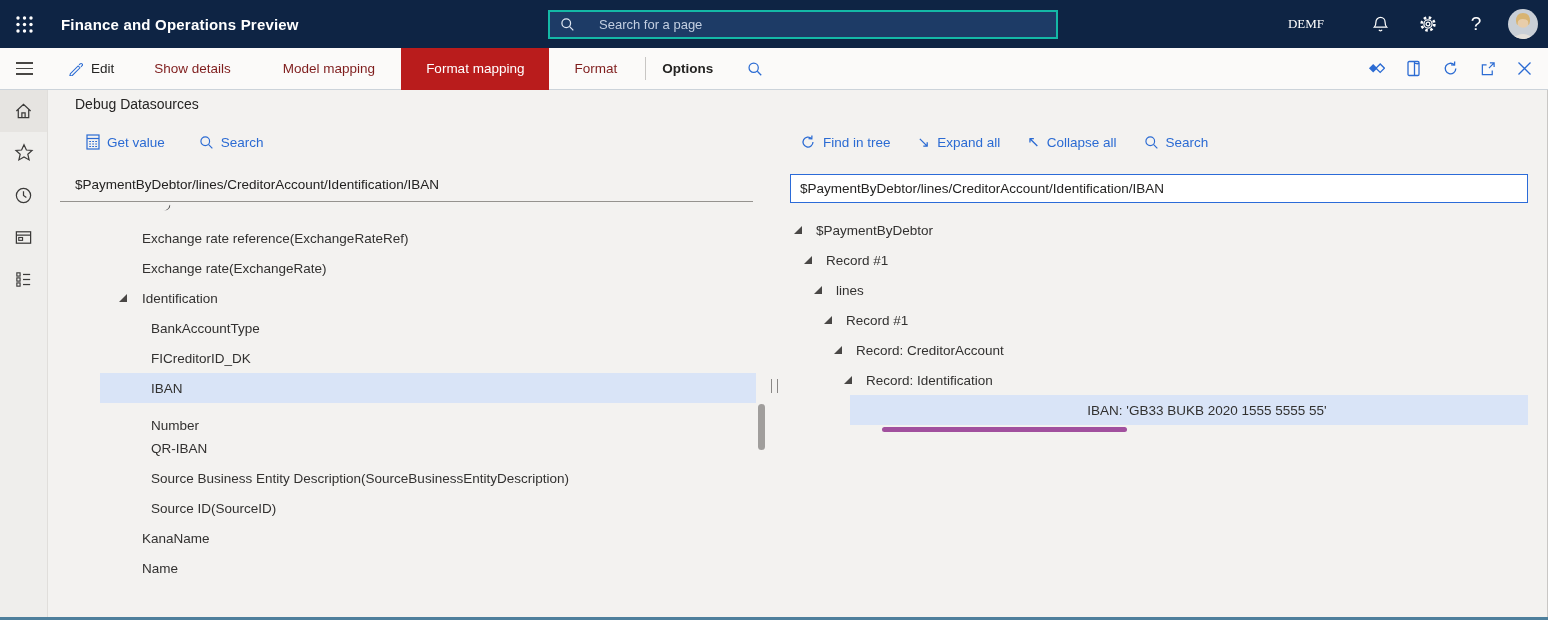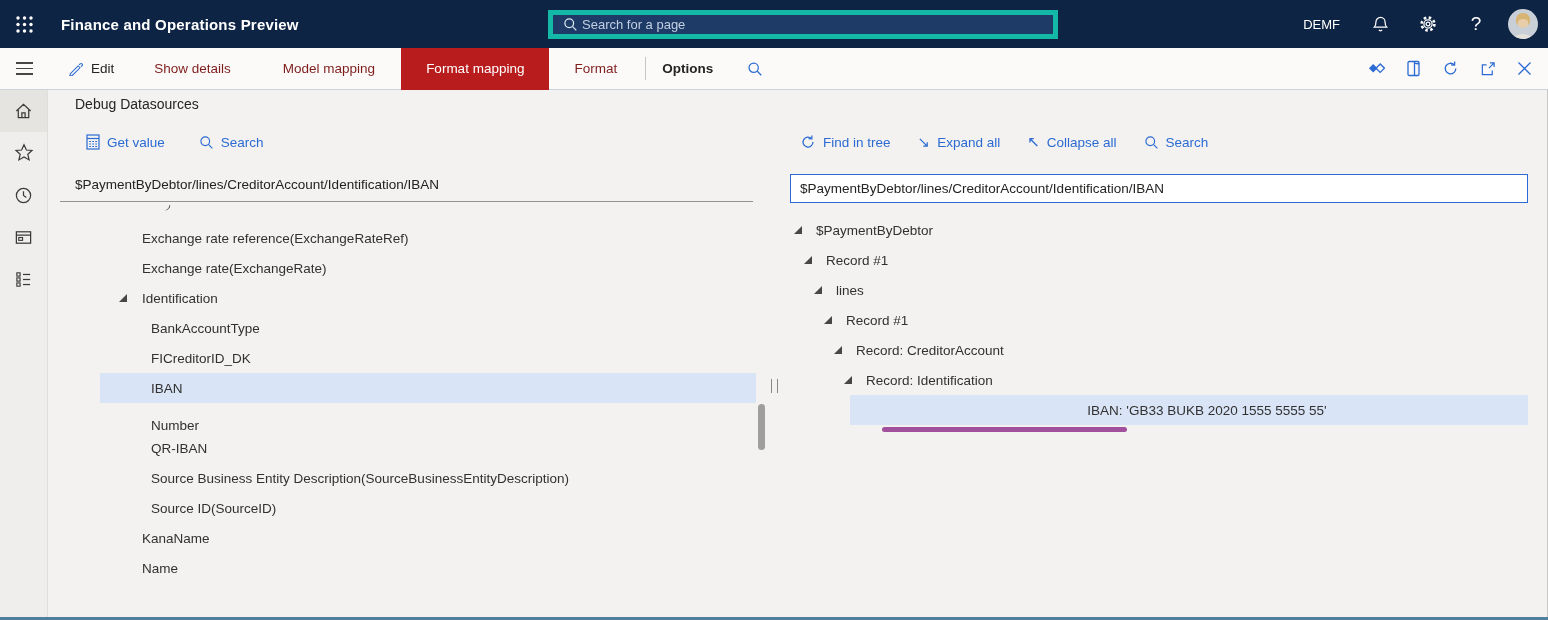--- a/index.html
+++ b/index.html
@@ -4,26 +4,26 @@
 <style>
   * { margin:0; padding:0; box-sizing:border-box; }
   html,body { width:1548px; height:620px; }
   body { font-family:"Liberation Sans","DejaVu Sans",sans-serif; background:#f3f2f0; }
   #app { position:relative; width:1548px; height:620px; background:#f3f2f0; overflow:hidden; }
 
   
   .topbar { position:absolute; left:0; top:0; width:100%; height:48px; background:#0e2444; display:flex; align-items:center; color:#fff; }
   .waffle { width:48px; height:48px; display:flex; align-items:center; justify-content:center; cursor:pointer; }
   .apptitle { font-size:15px; font-weight:700; margin-left:13px; letter-spacing:.2px; white-space:nowrap; }
-  .topsearch { position:absolute; left:548px; top:10px; width:510px; height:29px; background:#1d3b66; border:5px solid #14b8a6; display:flex; align-items:center; gap:4px; padding:0 10px; }
+  .topsearch { position:absolute; left:548px; top:10px; width:510px; height:29px; background:#1d3b66; border:2px solid #14b8a6; display:flex; align-items:center; gap:24px; padding:0 10px; }
   .topsearch svg { flex:0 0 auto; }
   .topsearch input { background:transparent; border:0; outline:none; color:#e8eef7; font-size:13px; width:100%; font-family:inherit; }
   .topsearch input::placeholder { color:#c3cfe1; opacity:1; }
   .topright { position:absolute; right:0; top:0; height:48px; display:flex; align-items:center; }
-  .company { font-size:13px; margin-right:16px; cursor:pointer; }
+  .company { font-size:13px; margin-right:32px; cursor:pointer;font-family:Liberation Serif, serif; }
   .tbicon { width:48px; height:48px; display:flex; align-items:center; justify-content:center; color:#fff; cursor:pointer; font-size:17px; }
   .avatarbox { width:46px; height:48px; display:flex; align-items:center; justify-content:center; cursor:pointer; margin-right:2px; }
 
   
   .cmdbar { position:absolute; left:0; top:48px; width:100%; height:42px; background:#fbfaf9; border-bottom:1px solid #ccd3da; display:flex; align-items:center; }
   .burger { width:48px; height:42px; display:flex; flex-direction:column; align-items:center; justify-content:center; gap:4px; cursor:pointer; }
   .burger i { display:block; width:17px; height:1.6px; background:#484644; }
   .cmd { display:flex; align-items:center; gap:8px; font-size:13.5px; color:#7f1d1d; height:42px; padding:0 4px; cursor:pointer; white-space:nowrap; }
   .cmd.dark { color:#252423; }
   #cmd-edit { margin-left:16px; }

